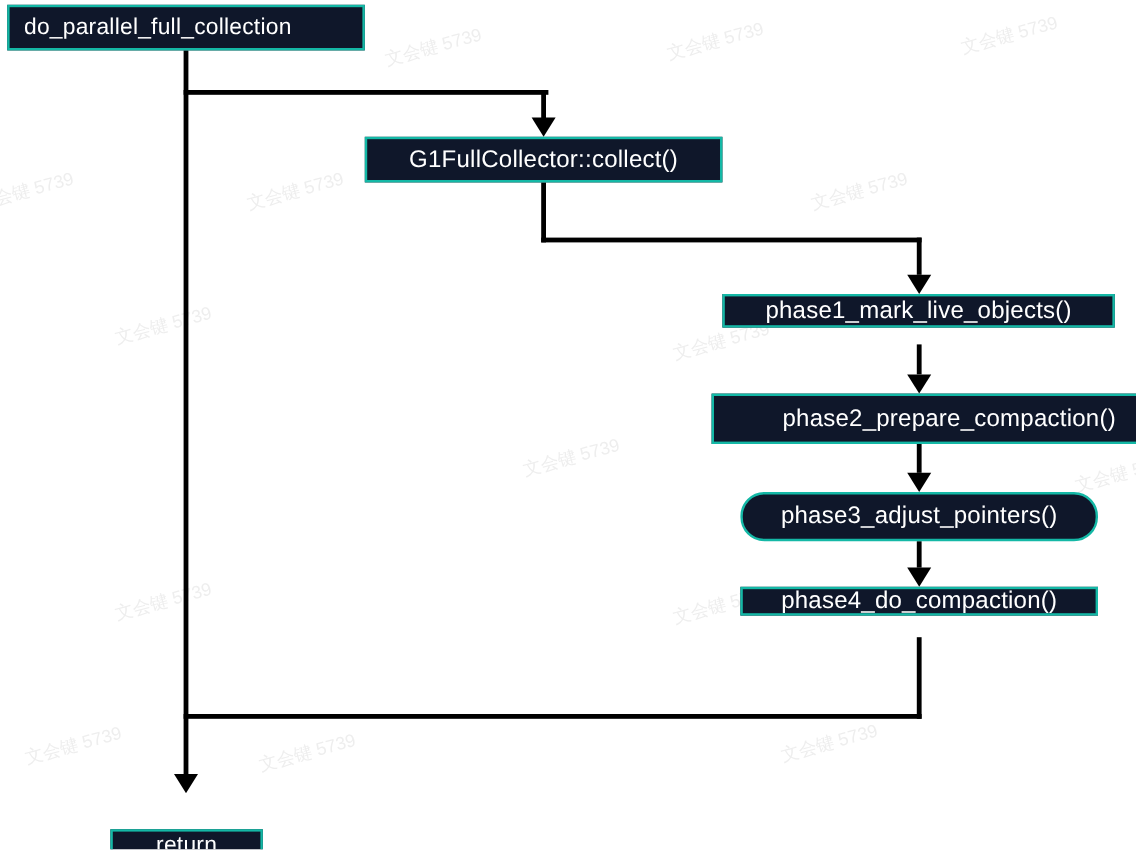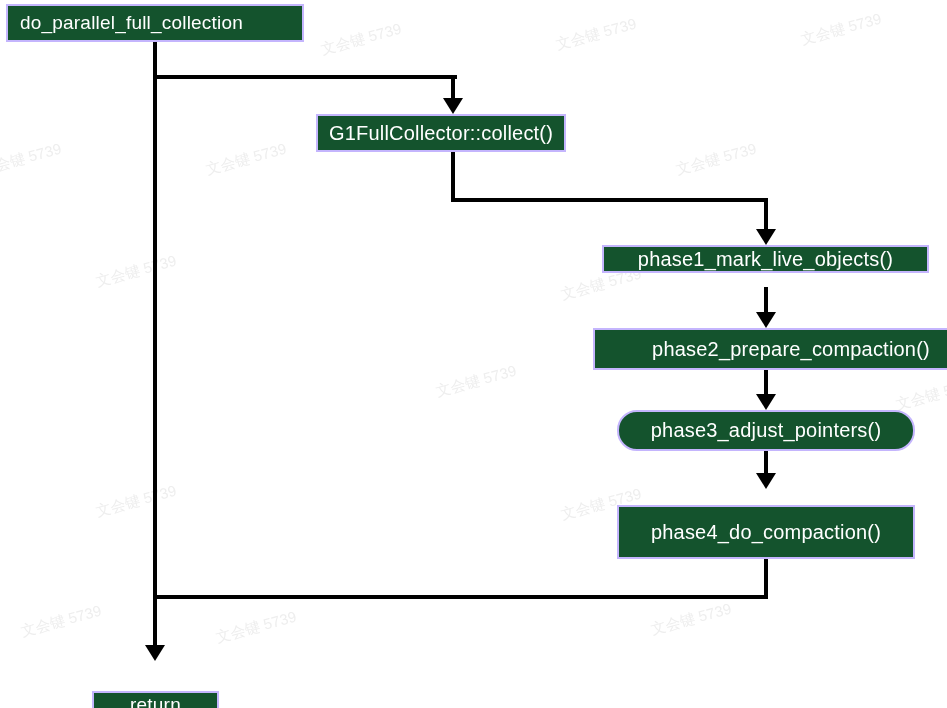--- a/index.html
+++ b/index.html
@@ -5,22 +5,22 @@
   html,body{margin:0;padding:0;background:#ffffff;}
   #canvas{
     position:relative;
     width:947px;height:708px;
     background:#ffffff;
     overflow:hidden;
     font-family:"Liberation Sans", sans-serif;
   }
   .node{
     position:absolute;
-    background:#14532d;
-    border:2px solid #c4b5fd;
+    background:#0f172a;
+    border:2px solid #14b8a6;
     box-sizing:border-box;
     color:#ffffff;
     display:flex;
     align-items:center;
     justify-content:center;
     font-size:20px;
     letter-spacing:0.2px;
     white-space:nowrap;
   }
   .line{position:absolute;background:#000000;}
@@ -42,25 +42,25 @@
   .credit{
     position:absolute;
     right:10px;
     bottom:12px;
     color:#bdbdbd;
     font-size:17px;
     letter-spacing:1px;
   }
   
   #n0{left:6px;  top:4px;   width:298px;height:38px; justify-content:flex-start;padding-left:12px;font-size:19px;}
-  #n1{left:316px;top:114px; width:250px;height:38px;}
+  #n1{left:304px;top:114px; width:298px;height:38px;}
   #n2{left:602px;top:245px; width:327px;height:28px;}
   #n3{left:593px;top:328px; width:396px;height:42px;}
   #n4{left:617px;top:410px; width:298px;height:41px;border-radius:20px;}
-  #n5{left:617px;top:489px; width:298px;height:54px;margin-top:16px;}
+  #n5{left:617px;top:489px; width:298px;height:24px;}
   #n6{left:92px; top:691px; width:127px;height:28px; font-size:19px;}
 </style>
 </head>
 <body>
 
 <div id="canvas">
 
   <span class="wm" style="left:320px;top:30px">文会键 5739</span>
   <span class="wm" style="left:555px;top:25px">文会键 5739</span>
   <span class="wm" style="left:800px;top:20px">文会键 5739</span>

